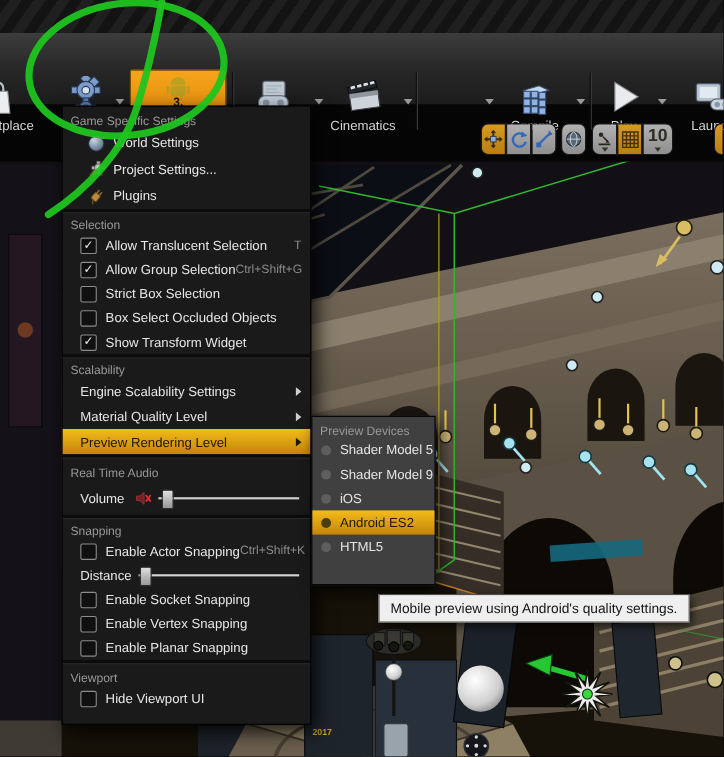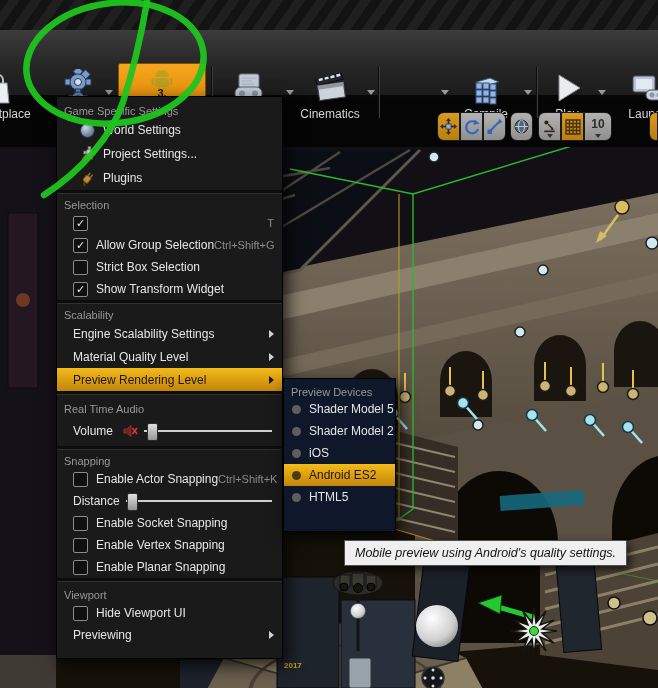--- a/index.html
+++ b/index.html
@@ -40,21 +40,21 @@
   .vp-toolbar{position:absolute;top:112px;left:0;width:658px;height:30px;pointer-events:none;}
   .chip{position:absolute;top:0;width:23px;height:29px;background:linear-gradient(#b2b2b2,#8f8f8f);
     box-sizing:border-box;border:1px solid #1a1a1a;display:flex;align-items:center;justify-content:center;
     pointer-events:auto;}
   .chip.orange{background:linear-gradient(#d99a22,#b97d12);}
   .chip.first{border-radius:7px 0 0 7px;}
   .chip.last{border-radius:0 7px 7px 0;}
   .chip.single{border-radius:7px;}
   .chip .mini-caret{position:absolute;bottom:2px;left:50%;transform:translateX(-50%);
     width:0;height:0;border-left:3px solid transparent;border-right:3px solid transparent;border-top:4px solid #33332b;}
-  .chip .num{font-size:12px;font-weight:bold;color:#2c2c22;line-height:12px;margin-bottom:5px;}
+  .chip .num{font-size:16px;font-weight:bold;color:#2c2c22;line-height:12px;margin-bottom:5px;}
 
   
   .menu{position:absolute;left:56px;top:96px;width:227px;height:563px;background:#1a1a1a;
     border:1px solid #000;box-sizing:border-box;box-shadow:4px 6px 16px rgba(0,0,0,.8);
     color:#e6e6e6;font-size:12px;}
   .mhead{height:18px;display:flex;align-items:flex-end;padding-left:7px;color:#989898;
     font-size:11px;line-height:13px;}
   .mrow{display:flex;align-items:center;height:22px;padding:0 8px 0 16px;box-sizing:border-box;}
   .mrow.icon-row{height:24px;padding-left:22px;}
   .mrow.scal{height:23px;padding-left:16px;}
@@ -69,37 +69,37 @@
   .checkbox{width:13px;height:13px;border:1px solid #8c8c8c;border-radius:2px;background:#101010;
     margin-right:8px;flex:none;display:flex;align-items:center;justify-content:center;
     font-size:11px;color:#ededed;line-height:13px;}
   .checkbox.checked::after{content:"\2713";}
   .msep{height:3px;border-bottom:1px solid #2f2f2f;background:#0c0c0c;}
   .slider{position:relative;height:2px;background:#cfcfcf;flex:1;margin:0 2px 0 6px;}
   .knob{position:absolute;top:-7px;width:9px;height:16px;background:linear-gradient(#e0e0e0,#969696);
     border:1px solid #2d2d2d;border-radius:2px;}
 
   
-  .submenu{position:absolute;left:283px;top:378px;width:113px;height:154px;background:#0f172a;
+  .submenu{position:absolute;left:283px;top:378px;width:113px;height:154px;background:#404040;
     border:1px solid #000;box-sizing:border-box;box-shadow:4px 6px 14px rgba(0,0,0,.8);
     color:#e4e4e4;font-size:12px;}
   .shead{height:19px;display:flex;align-items:flex-end;padding-left:7px;color:#989898;font-size:11px;}
   .srow{height:22px;display:flex;align-items:center;padding:0 6px 0 8px;box-sizing:border-box;white-space:nowrap;}
   .sradio{width:9px;height:9px;border-radius:50%;background:#5e5e5e;margin-right:8px;flex:none;}
   .sradio.on{background:#ececec;}
   .srow.hl .sradio{background:#4d3c0e;}
 
   
   .tooltip{position:absolute;left:344px;top:540px;height:26px;background:#efefef;
     border:1px solid #4e4e4e;box-sizing:border-box;display:flex;align-items:center;
     padding:0 10px;font-size:12.5px;color:#141414;box-shadow:3px 4px 8px rgba(0,0,0,.65);white-space:nowrap;}
 
   
   .annotation{position:absolute;left:0;top:0;width:658px;height:688px;pointer-events:none;z-index:60;}
-  .menu{z-index:20;} .submenu{z-index:25;} .tooltip{z-index:30;font-style:italic;} .vp-toolbar{z-index:8;}
+  .menu{z-index:20;} .submenu{z-index:25;} .tooltip{z-index:30;} .vp-toolbar{z-index:8;}
 </style>
 </head>
 <body>
 
 <div class="stage">
 
   <svg class="scene" viewBox="0 0 658 593" preserveAspectRatio="none">
     <defs>
       <radialGradient id="sph" cx="38%" cy="32%" r="75%">
         <stop offset="0" stop-color="#ffffff"></stop>
@@ -485,30 +485,35 @@
         </svg>
       </span>
       <span class="txt">Plugins</span>
     </div>
 
     <div class="msep"></div>
     <div class="mhead">Selection</div>
 
     <div class="mrow">
       <span class="checkbox checked"></span>
+      <span class="txt">Allow Translucent Selection</span>
       <span class="hotkey">T</span>
     </div>
     <div class="mrow">
       <span class="checkbox checked"></span>
       <span class="txt">Allow Group Selection</span>
       <span class="hotkey">Ctrl+Shift+G</span>
     </div>
     <div class="mrow">
       <span class="checkbox"></span>
       <span class="txt">Strict Box Selection</span>
+    </div>
+    <div class="mrow">
+      <span class="checkbox"></span>
+      <span class="txt">Box Select Occluded Objects</span>
     </div>
     <div class="mrow">
       <span class="checkbox checked"></span>
       <span class="txt">Show Transform Widget</span>
     </div>
 
     <div class="msep"></div>
     <div class="mhead">Scalability</div>
 
     <div class="mrow scal">
@@ -568,35 +573,31 @@
       <span class="txt">Enable Planar Snapping</span>
     </div>
 
     <div class="msep"></div>
     <div class="mhead" style="height:20px;">Viewport</div>
 
     <div class="mrow">
       <span class="checkbox"></span>
       <span class="txt">Hide Viewport UI</span>
     </div>
-    <div class="mrow">
-      <span class="txt">Previewing</span>
-      <span class="subarrow"></span>
-    </div>
   </div>
 
   <div class="submenu">
     <div class="shead">Preview Devices</div>
     <div class="srow">
       <span class="sradio"></span>
       <span>Shader Model 5</span>
     </div>
     <div class="srow">
       <span class="sradio"></span>
-      <span>Shader Model 2</span>
+      <span>Shader Model 9</span>
     </div>
     <div class="srow">
       <span class="sradio"></span>
       <span>iOS</span>
     </div>
     <div class="srow hl">
       <span class="sradio"></span>
       <span>Android ES2</span>
     </div>
     <div class="srow">

